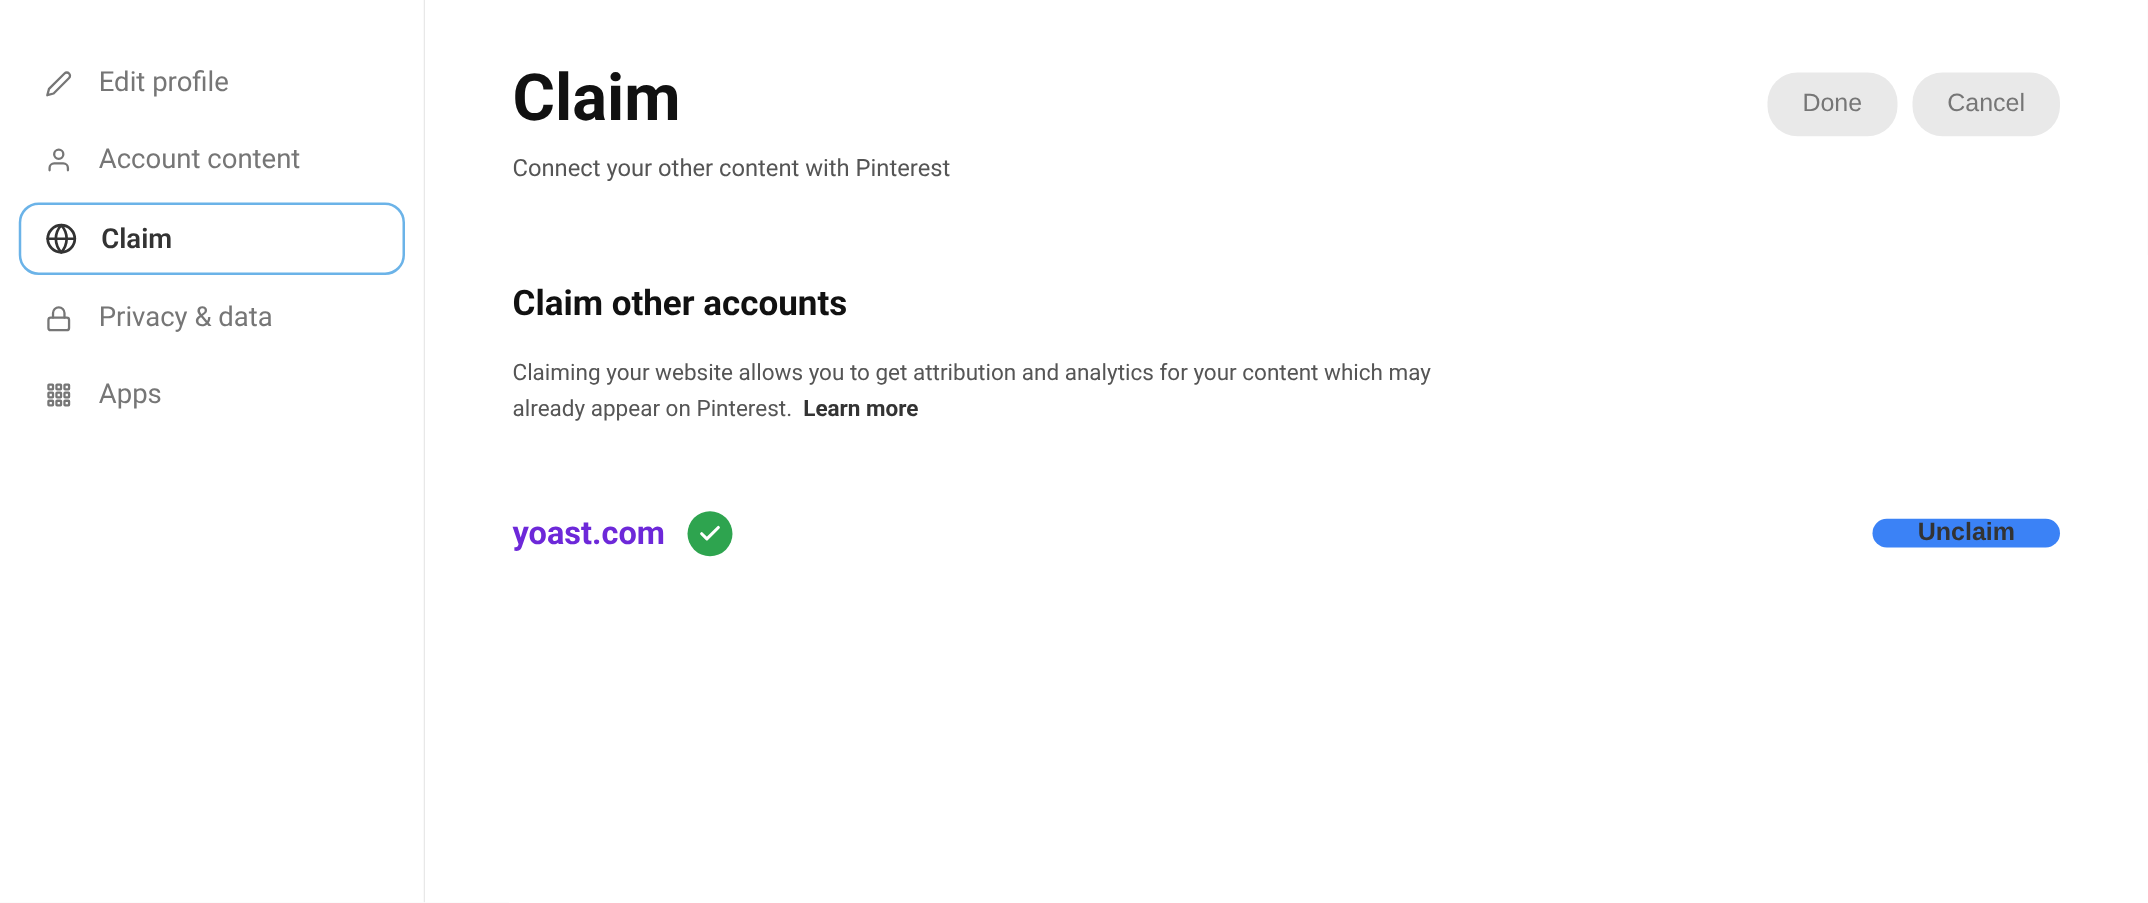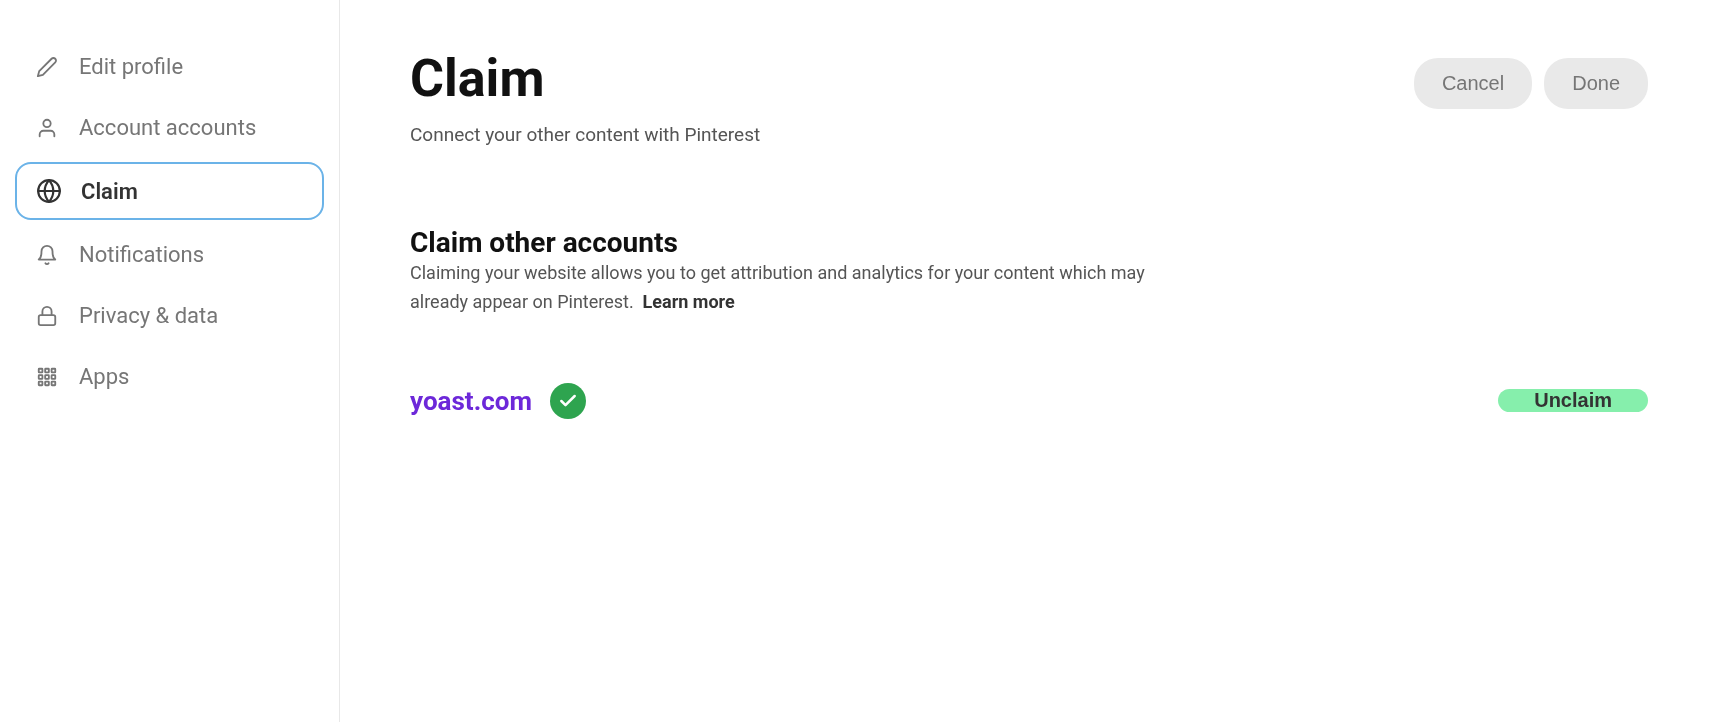--- a/index.html
+++ b/index.html
@@ -111,21 +111,21 @@
       font-size: 19px;
       color: #555;
       margin-top: 6px;
       margin-bottom: 80px;
     }
 
     .section-title {
       font-size: 28px;
       font-weight: 700;
       color: #111;
-      margin-bottom: 0;
+      margin-bottom: 26px;
     }
 
     .section-desc {
       font-size: 18px;
       color: #555;
       line-height: 1.6;
       max-width: 780px;
       margin-bottom: 66px;
     }
 
@@ -163,21 +163,21 @@
 
     .unclaim-btn {
       margin-left: auto;
       padding: 0 36px;
       border-radius: 24px;
       border: none;
       cursor: pointer;
       font-size: 20px;
       font-weight: 700;
       color: #333;
-      background: #86efac;
+      background: #3b82f6;
       transition: background 0.15s;
     }
 
     
     .globe-icon-svg {
       width: 26px;
       height: 26px;
     }
   </style>
 </head>
@@ -193,43 +193,34 @@
     <span class="sidebar-item-label">Edit profile</span>
   </div>
 
   <div class="sidebar-item">
     <span class="icon">
       <svg width="22" height="22" viewBox="0 0 24 24" fill="none" stroke="#767676" stroke-width="2" stroke-linecap="round" stroke-linejoin="round">
         <path d="M20 21v-2a4 4 0 0 0-4-4H8a4 4 0 0 0-4 4v2"></path>
         <circle cx="12" cy="7" r="4"></circle>
       </svg>
     </span>
-    <span class="sidebar-item-label">Account accounts</span>
+    <span class="sidebar-item-label">Account content</span>
   </div>
 
   <div class="sidebar-item active">
     <span class="icon">
       <svg class="globe-icon-svg" viewBox="0 0 24 24" fill="none" stroke="#333" stroke-width="2" stroke-linecap="round" stroke-linejoin="round">
         <circle cx="12" cy="12" r="10"></circle>
         <line x1="2" y1="12" x2="22" y2="12"></line>
         <path d="M12 2a15.3 15.3 0 0 1 4 10 15.3 15.3 0 0 1-4 10 15.3 15.3 0 0 1-4-10 15.3 15.3 0 0 1 4-10z"></path>
       </svg>
     </span>
     <span class="sidebar-item-label">Claim</span>
   </div>
 
-  <div class="sidebar-item">
-    <span class="icon">
-      <svg width="22" height="22" viewBox="0 0 24 24" fill="none" stroke="#767676" stroke-width="2" stroke-linecap="round" stroke-linejoin="round">
-        <path d="M18 8A6 6 0 0 0 6 8c0 7-3 9-3 9h18s-3-2-3-9"></path>
-        <path d="M13.73 21a2 2 0 0 1-3.46 0"></path>
-      </svg>
-    </span>
-    <span class="sidebar-item-label">Notifications</span>
-  </div>
 
   <div class="sidebar-item">
     <span class="icon">
       <svg width="22" height="22" viewBox="0 0 24 24" fill="none" stroke="#767676" stroke-width="2" stroke-linecap="round" stroke-linejoin="round">
         <rect x="3" y="11" width="18" height="11" rx="2" ry="2"></rect>
         <path d="M7 11V7a5 5 0 0 1 10 0v4"></path>
       </svg>
     </span>
     <span class="sidebar-item-label">Privacy &amp; data</span>
   </div>
@@ -250,22 +241,22 @@
       </svg>
     </span>
     <span class="sidebar-item-label">Apps</span>
   </div>
 </div>
 
 <div class="main-content">
   <div class="main-header">
     <h1 class="main-title">Claim</h1>
     <div class="header-buttons">
+      <button class="btn">Done</button>
       <button class="btn">Cancel</button>
-      <button class="btn">Done</button>
     </div>
   </div>
 
   <p class="subtitle">Connect your other content with Pinterest</p>
 
   <h2 class="section-title">Claim other accounts</h2>
 
   <p class="section-desc">
     <span>Claiming your website allows you to get attribution and analytics for your content which may already appear on Pinterest.</span>
     &nbsp;<a class="learn-more">Learn more</a>

